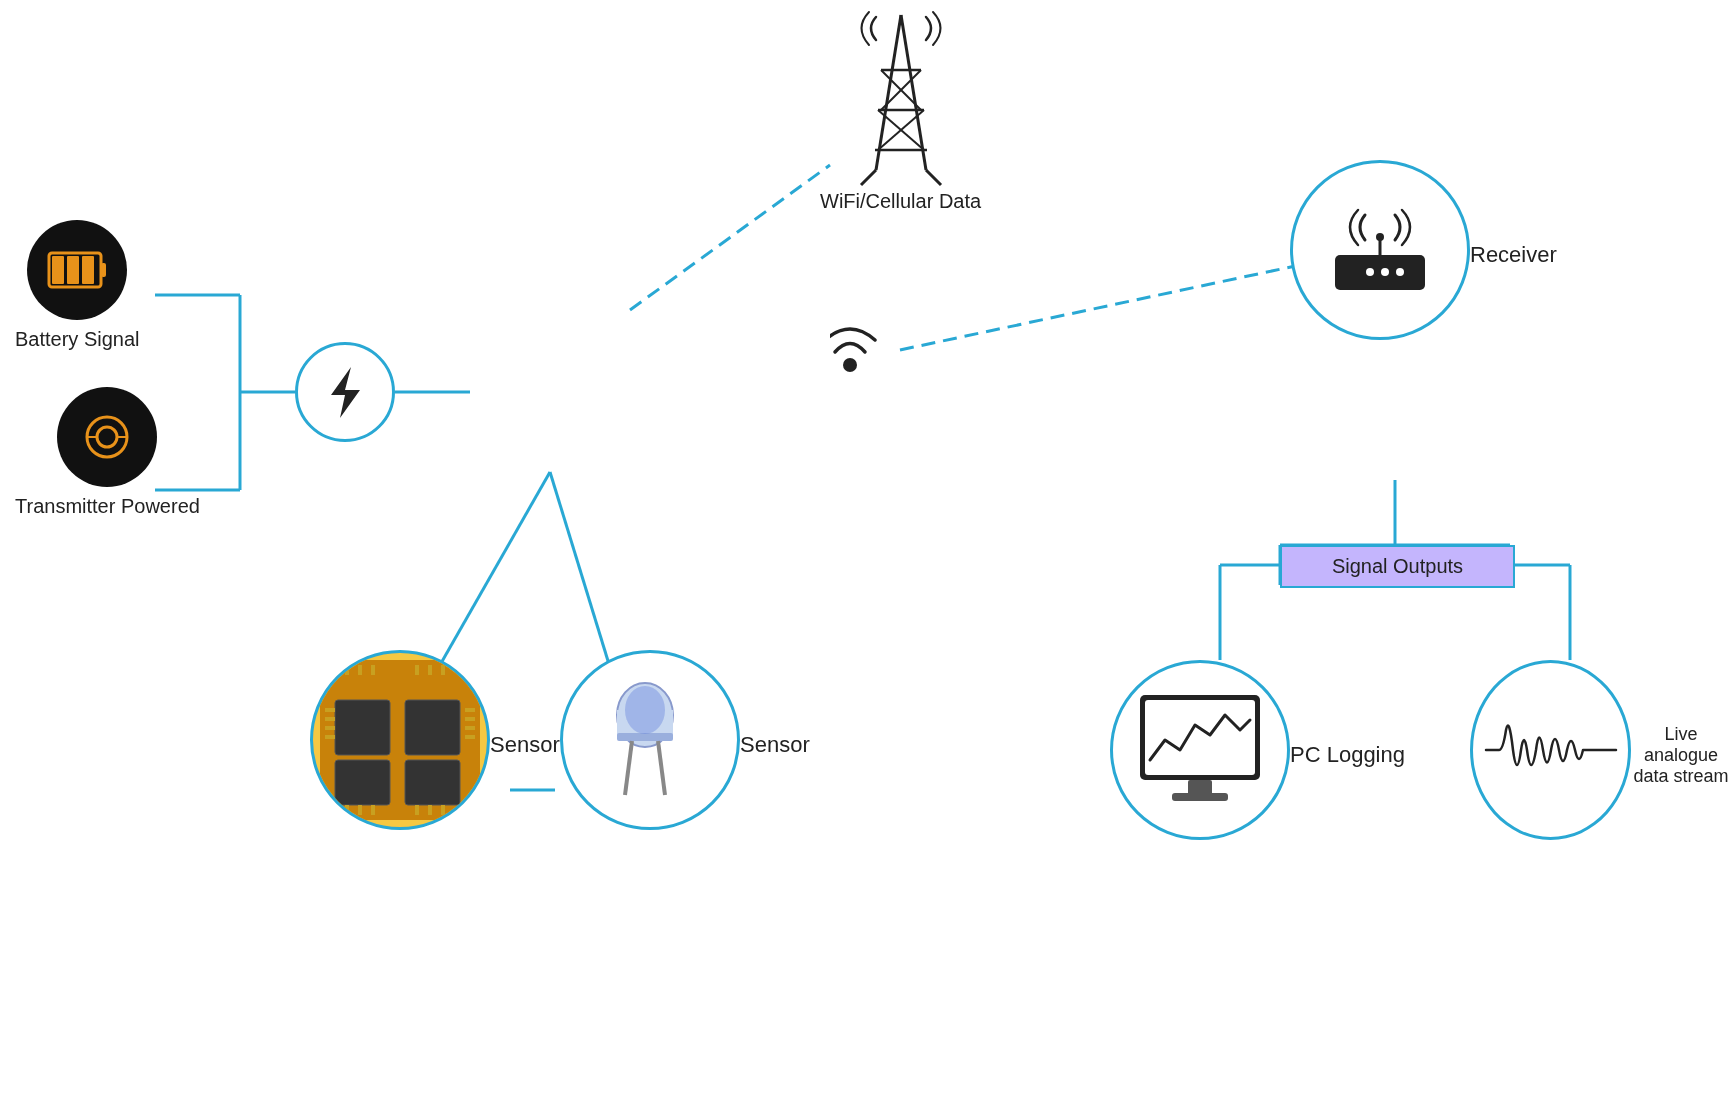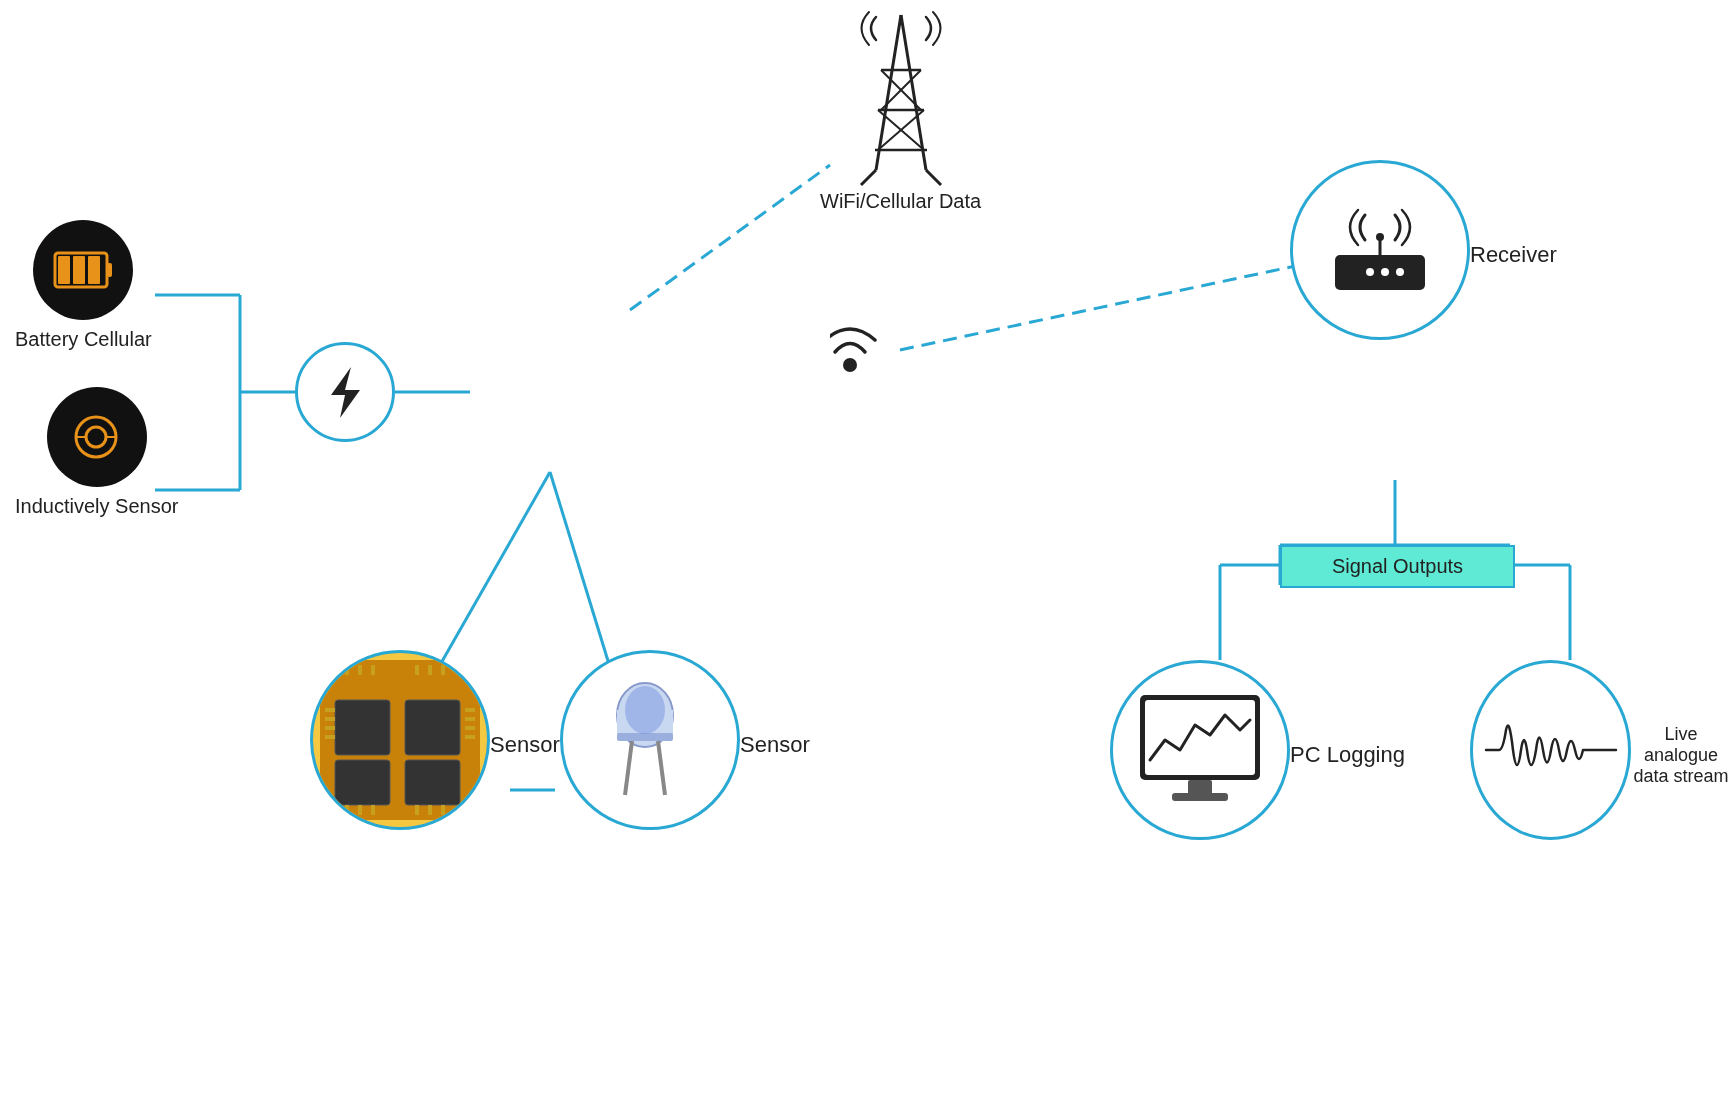--- a/index.html
+++ b/index.html
@@ -88,21 +88,21 @@
       margin-top: 8px;
       font-size: 20px;
       color: #222;
       text-align: center;
       white-space: nowrap;
     }
     
     .signal-box {
       position: absolute;
       border: 2px solid #29a8d4;
-      background: #5eead4;
+      background: #c4b5fd;
       padding: 8px 20px;
       font-size: 20px;
       color: #222;
       white-space: nowrap;
       text-align: center;
     }
     
     .tower-node {
       position: absolute;
       display: flex;
@@ -162,33 +162,33 @@
       <div class="power-circle">
 
         <svg width="60" height="50" viewBox="0 0 60 50">
           <rect x="2" y="8" width="52" height="34" rx="3" fill="none" stroke="#e8921a" stroke-width="3"></rect>
           <rect x="54" y="18" width="5" height="14" rx="2" fill="#e8921a"></rect>
           <rect x="5" y="11" width="12" height="28" rx="1" fill="#e8921a"></rect>
           <rect x="20" y="11" width="12" height="28" rx="1" fill="#e8921a"></rect>
           <rect x="35" y="11" width="12" height="28" rx="1" fill="#e8921a"></rect>
         </svg>
       </div>
-      <div class="power-label">Battery Cellular</div>
+      <div class="power-label">Battery Signal</div>
     </div>
     <div class="power-item" style="margin-top: 18px;">
       <div class="power-circle">
 
         <svg width="65" height="55" viewBox="0 0 65 55">
           <circle cx="32" cy="27" r="20" fill="none" stroke="#e8921a" stroke-width="3"></circle>
           <circle cx="32" cy="27" r="10" fill="none" stroke="#e8921a" stroke-width="3"></circle>
           <line x1="12" y1="27" x2="22" y2="27" stroke="#e8921a" stroke-width="2"></line>
           <line x1="42" y1="27" x2="52" y2="27" stroke="#e8921a" stroke-width="2"></line>
         </svg>
       </div>
-      <div class="power-label">Inductively Sensor</div>
+      <div class="power-label">Transmitter Powered</div>
     </div>
   </div>
 
   <div class="node" style="left: 295px; top: 342px;">
     <div class="circle-node medium">
 
       <svg width="45" height="55" viewBox="0 0 45 55">
         <polygon points="28,2 8,30 22,30 17,53 37,25 22,25 28,2" fill="#222" stroke="none"></polygon>
       </svg>
     </div>

